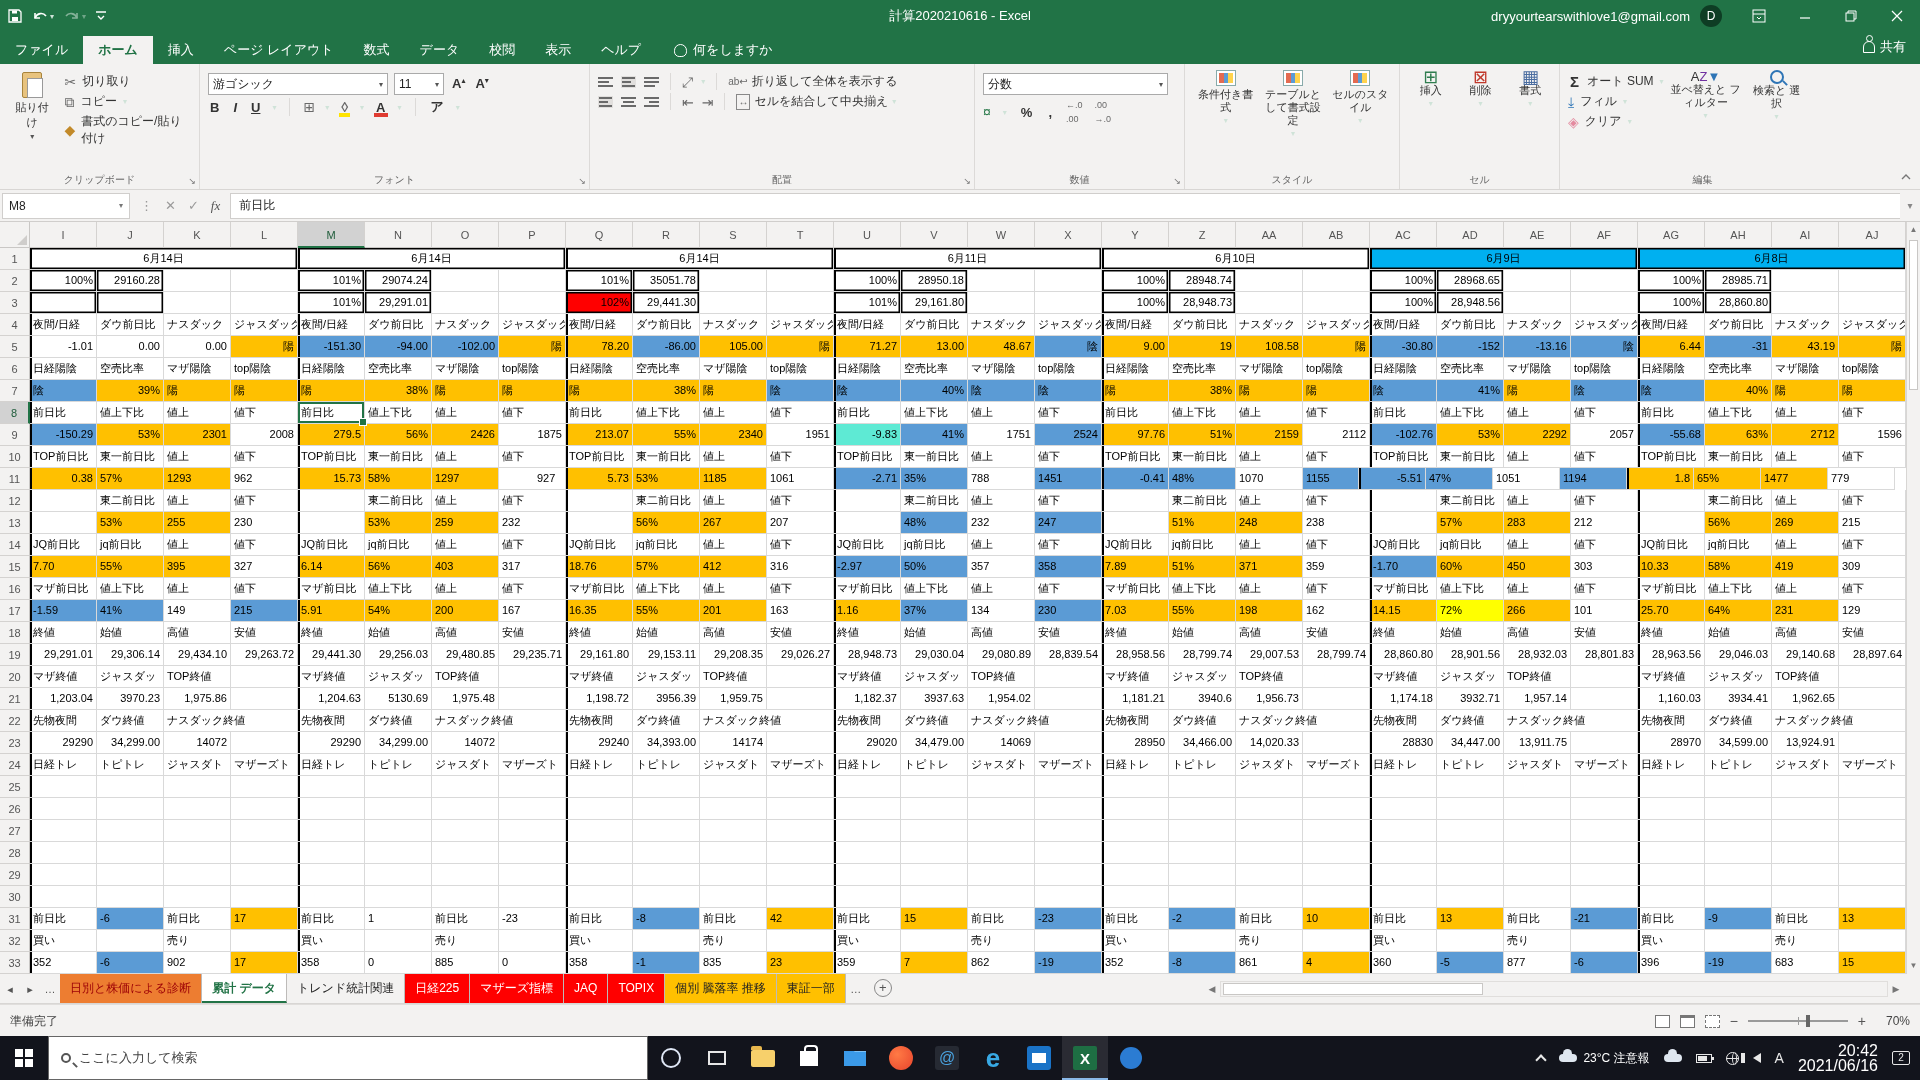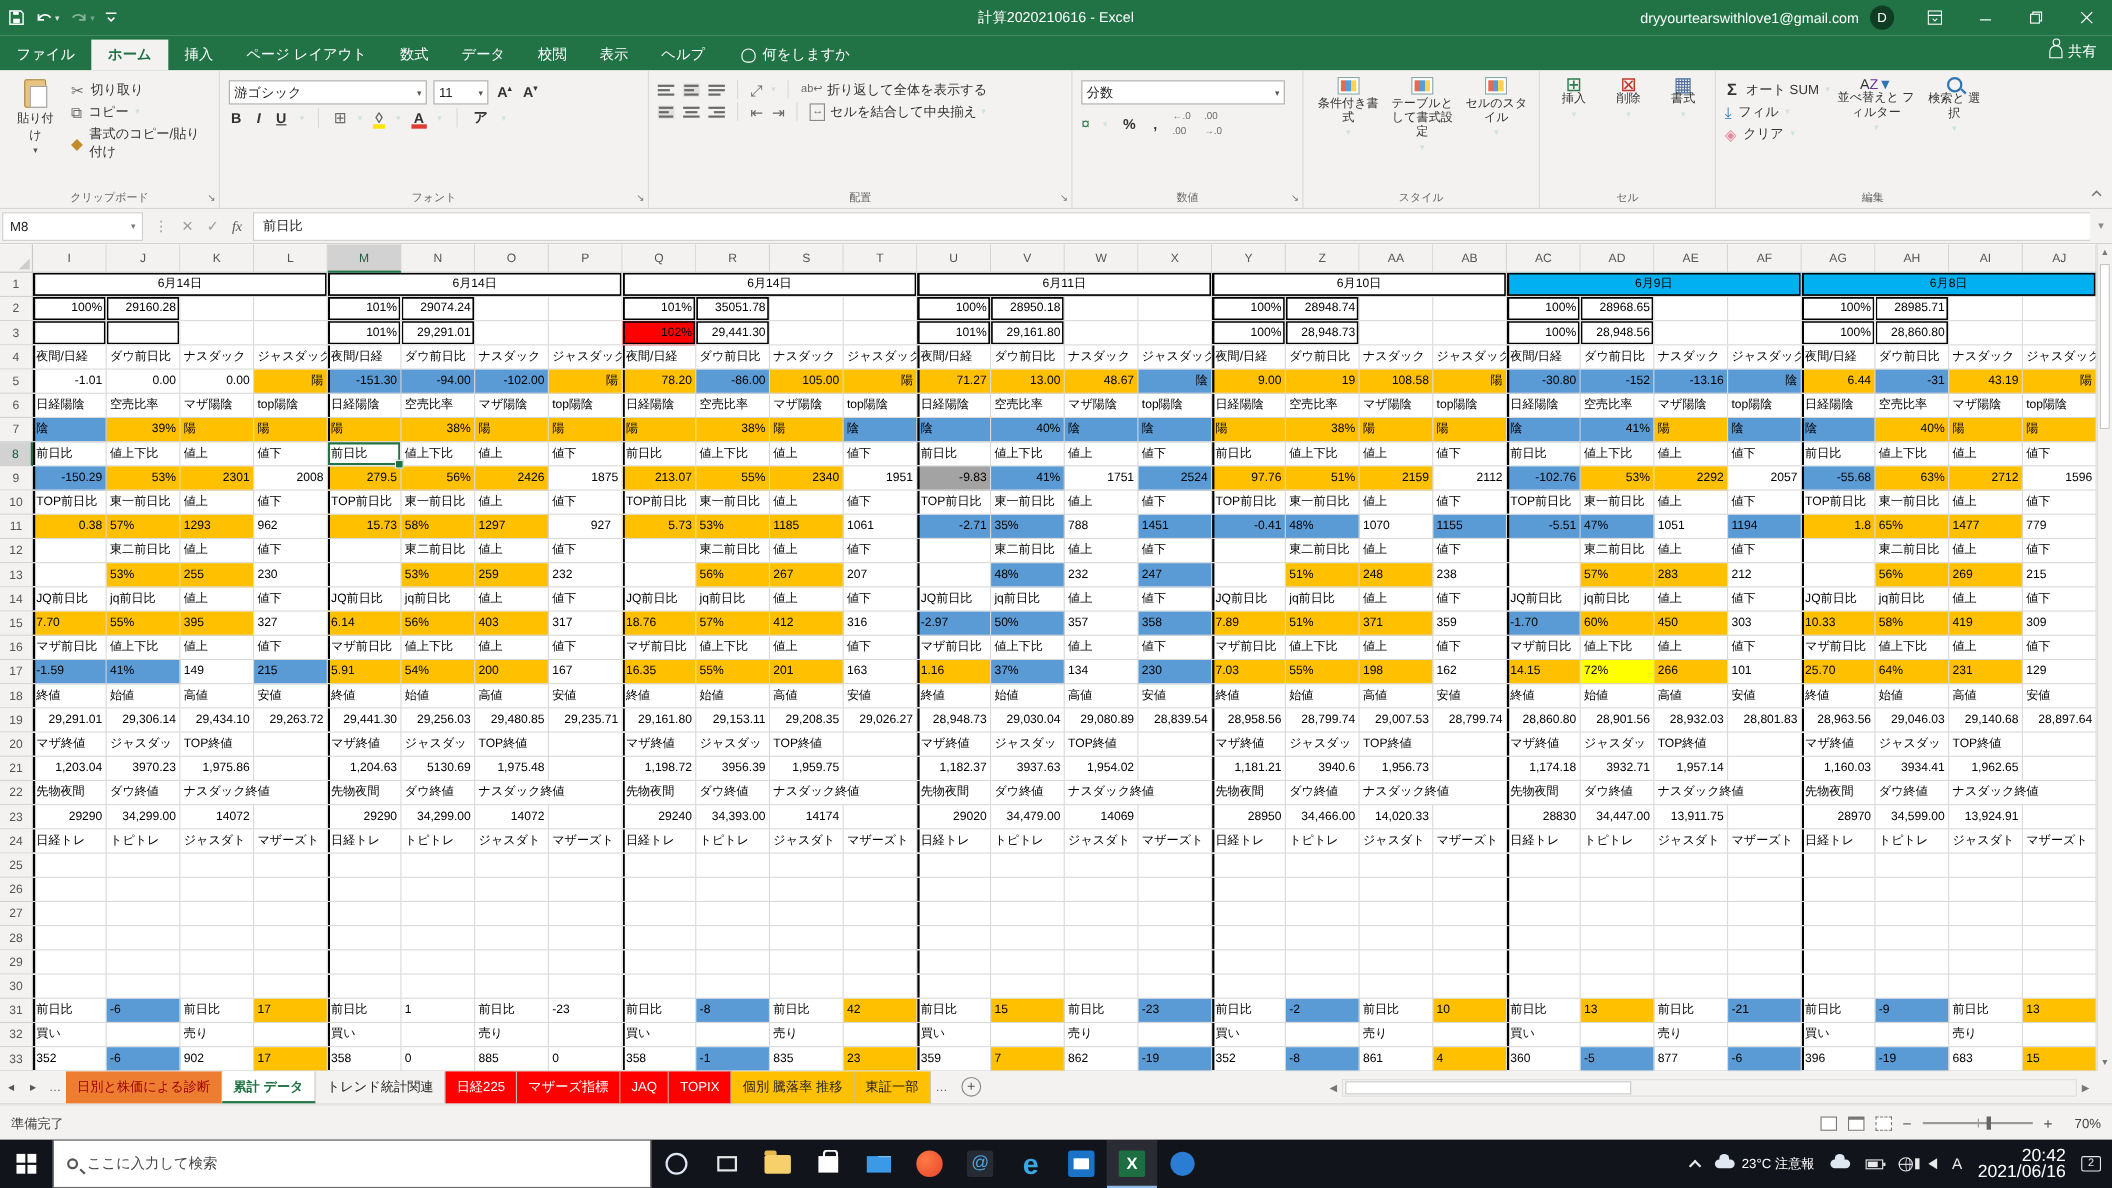--- a/index.html
+++ b/index.html
@@ -106,21 +106,21 @@
   #zoomnotch { position:absolute; left:50%; top:-3px; width:1px; height:8px; background:#9a9a9a; }
   #zoomthumb { position:absolute; left:58px; top:-5px; width:4px; height:12px; background:#666; }
   .zoomsign { font-size:14px; color:#555; }
   #zoompct { font-size:12px; color:#444; width:34px; text-align:right; }
 
   
   #taskbar { position:absolute; left:0; top:1036px; width:1920px; height:44px; background:#12141c; display:flex; align-items:center; color:#fff; }
   #startbtn { width:48px; height:44px; display:flex; align-items:center; justify-content:center; }
   .winlogo { display:grid; grid-template-columns:8px 8px; grid-template-rows:8px 8px; gap:2px; }
   .winlogo i { background:#fff; display:block; }
-  #tsearch { width:544px; height:44px; background:#fff; border:1px solid #666; display:flex; align-items:center; gap:8px; padding:0 12px; color:#444; font-size:13px; }
+  #tsearch { width:600px; height:44px; background:#fff; border:1px solid #666; display:flex; align-items:center; gap:8px; padding:0 12px; color:#444; font-size:13px; }
   .mag { width:10px; height:10px; border:2px solid #555; border-radius:50%; position:relative; flex:none; }
   .mag::after { content:""; position:absolute; left:9px; top:9px; width:6px; height:2px; background:#555; transform:rotate(45deg); }
   .tbico { width:46px; height:44px; display:flex; align-items:center; justify-content:center; position:relative; }
   .tbico.active { background:rgba(255,255,255,.10); box-shadow: inset 0 -2px 0 #8ab9e8; }
   .cortana { width:20px; height:20px; border:2px solid #dfe7f5; border-radius:50%; }
   .tview { width:18px; height:14px; border:2px solid #e6e6e6; position:relative; background:transparent; }
   .folder { width:24px; height:17px; background:#f7d06b; border-radius:2px; position:relative; }
   .folder::before { content:""; position:absolute; left:0; top:-4px; width:11px; height:4px; background:#e8b74d; border-radius:2px 2px 0 0; }
   .storebag { width:18px; height:15px; background:#fff; position:relative; }
   .storebag::before { content:""; position:absolute; left:4px; top:-6px; width:10px; height:6px; border:2px solid #fff; border-bottom:none; border-radius:4px 4px 0 0; }
@@ -730,21 +730,21 @@
       <div class="cell" style="width: 67px; background: rgb(255, 192, 0); text-align: right;">2301</div>
       <div class="cell" style="width: 67px; text-align: right;">2008</div>
       <div class="cell bst" style="width: 67px; background: rgb(255, 192, 0); text-align: right;">279.5</div>
       <div class="cell" style="width: 67px; background: rgb(255, 192, 0); text-align: right;">56%</div>
       <div class="cell" style="width: 67px; background: rgb(255, 192, 0); text-align: right;">2426</div>
       <div class="cell" style="width: 67px; text-align: right;">1875</div>
       <div class="cell bst" style="width: 67px; background: rgb(255, 192, 0); text-align: right;">213.07</div>
       <div class="cell" style="width: 67px; background: rgb(255, 192, 0); text-align: right;">55%</div>
       <div class="cell" style="width: 67px; background: rgb(255, 192, 0); text-align: right;">2340</div>
       <div class="cell" style="width: 67px; text-align: right;">1951</div>
-      <div class="cell bst" style="width: 67px; background: #a3a3a3; text-align: right;">-9.83</div>
+      <div class="cell bst" style="width: 67px; background: #5eead4; text-align: right;">-9.83</div>
       <div class="cell" style="width: 67px; background: rgb(91, 155, 213); text-align: right;">41%</div>
       <div class="cell" style="width: 67px; text-align: right;">1751</div>
       <div class="cell" style="width: 67px; background: rgb(91, 155, 213); text-align: right;">2524</div>
       <div class="cell bst" style="width: 67px; background: rgb(255, 192, 0); text-align: right;">97.76</div>
       <div class="cell" style="width: 67px; background: rgb(255, 192, 0); text-align: right;">51%</div>
       <div class="cell" style="width: 67px; background: rgb(255, 192, 0); text-align: right;">2159</div>
       <div class="cell" style="width: 67px; text-align: right;">2112</div>
       <div class="cell bst" style="width: 67px; background: rgb(91, 155, 213); text-align: right;">-102.76</div>
       <div class="cell" style="width: 67px; background: rgb(255, 192, 0); text-align: right;">53%</div>
       <div class="cell" style="width: 67px; background: rgb(255, 192, 0); text-align: right;">2292</div>
@@ -799,21 +799,21 @@
       <div class="cell" style="width: 67px; background: rgb(255, 192, 0); text-align: left;">53%</div>
       <div class="cell" style="width: 67px; background: rgb(255, 192, 0); text-align: left;">1185</div>
       <div class="cell" style="width: 67px; text-align: left;">1061</div>
       <div class="cell bst" style="width: 67px; background: rgb(91, 155, 213); text-align: right;">-2.71</div>
       <div class="cell" style="width: 67px; background: rgb(91, 155, 213); text-align: left;">35%</div>
       <div class="cell" style="width: 67px; text-align: left;">788</div>
       <div class="cell" style="width: 67px; background: rgb(91, 155, 213); text-align: left;">1451</div>
       <div class="cell bst" style="width: 67px; background: rgb(91, 155, 213); text-align: right;">-0.41</div>
       <div class="cell" style="width: 67px; background: rgb(91, 155, 213); text-align: left;">48%</div>
       <div class="cell" style="width: 67px; text-align: left;">1070</div>
-      <div class="cell" style="width: 67px; background: rgb(91, 155, 213); text-align: left;">1155</div>
+      <div class="cell" style="width: 56px; background: rgb(91, 155, 213); text-align: left;">1155</div>
       <div class="cell bst" style="width: 67px; background: rgb(91, 155, 213); text-align: right;">-5.51</div>
       <div class="cell" style="width: 67px; background: rgb(91, 155, 213); text-align: left;">47%</div>
       <div class="cell" style="width: 67px; text-align: left;">1051</div>
       <div class="cell" style="width: 67px; background: rgb(91, 155, 213); text-align: left;">1194</div>
       <div class="cell bst" style="width: 67px; background: rgb(255, 192, 0); text-align: right;">1.8</div>
       <div class="cell" style="width: 67px; background: rgb(255, 192, 0); text-align: left;">65%</div>
       <div class="cell" style="width: 67px; background: rgb(255, 192, 0); text-align: left;">1477</div>
       <div class="cell" style="width: 67px; text-align: left;">779</div>
     </div>
     <div class="grow">

